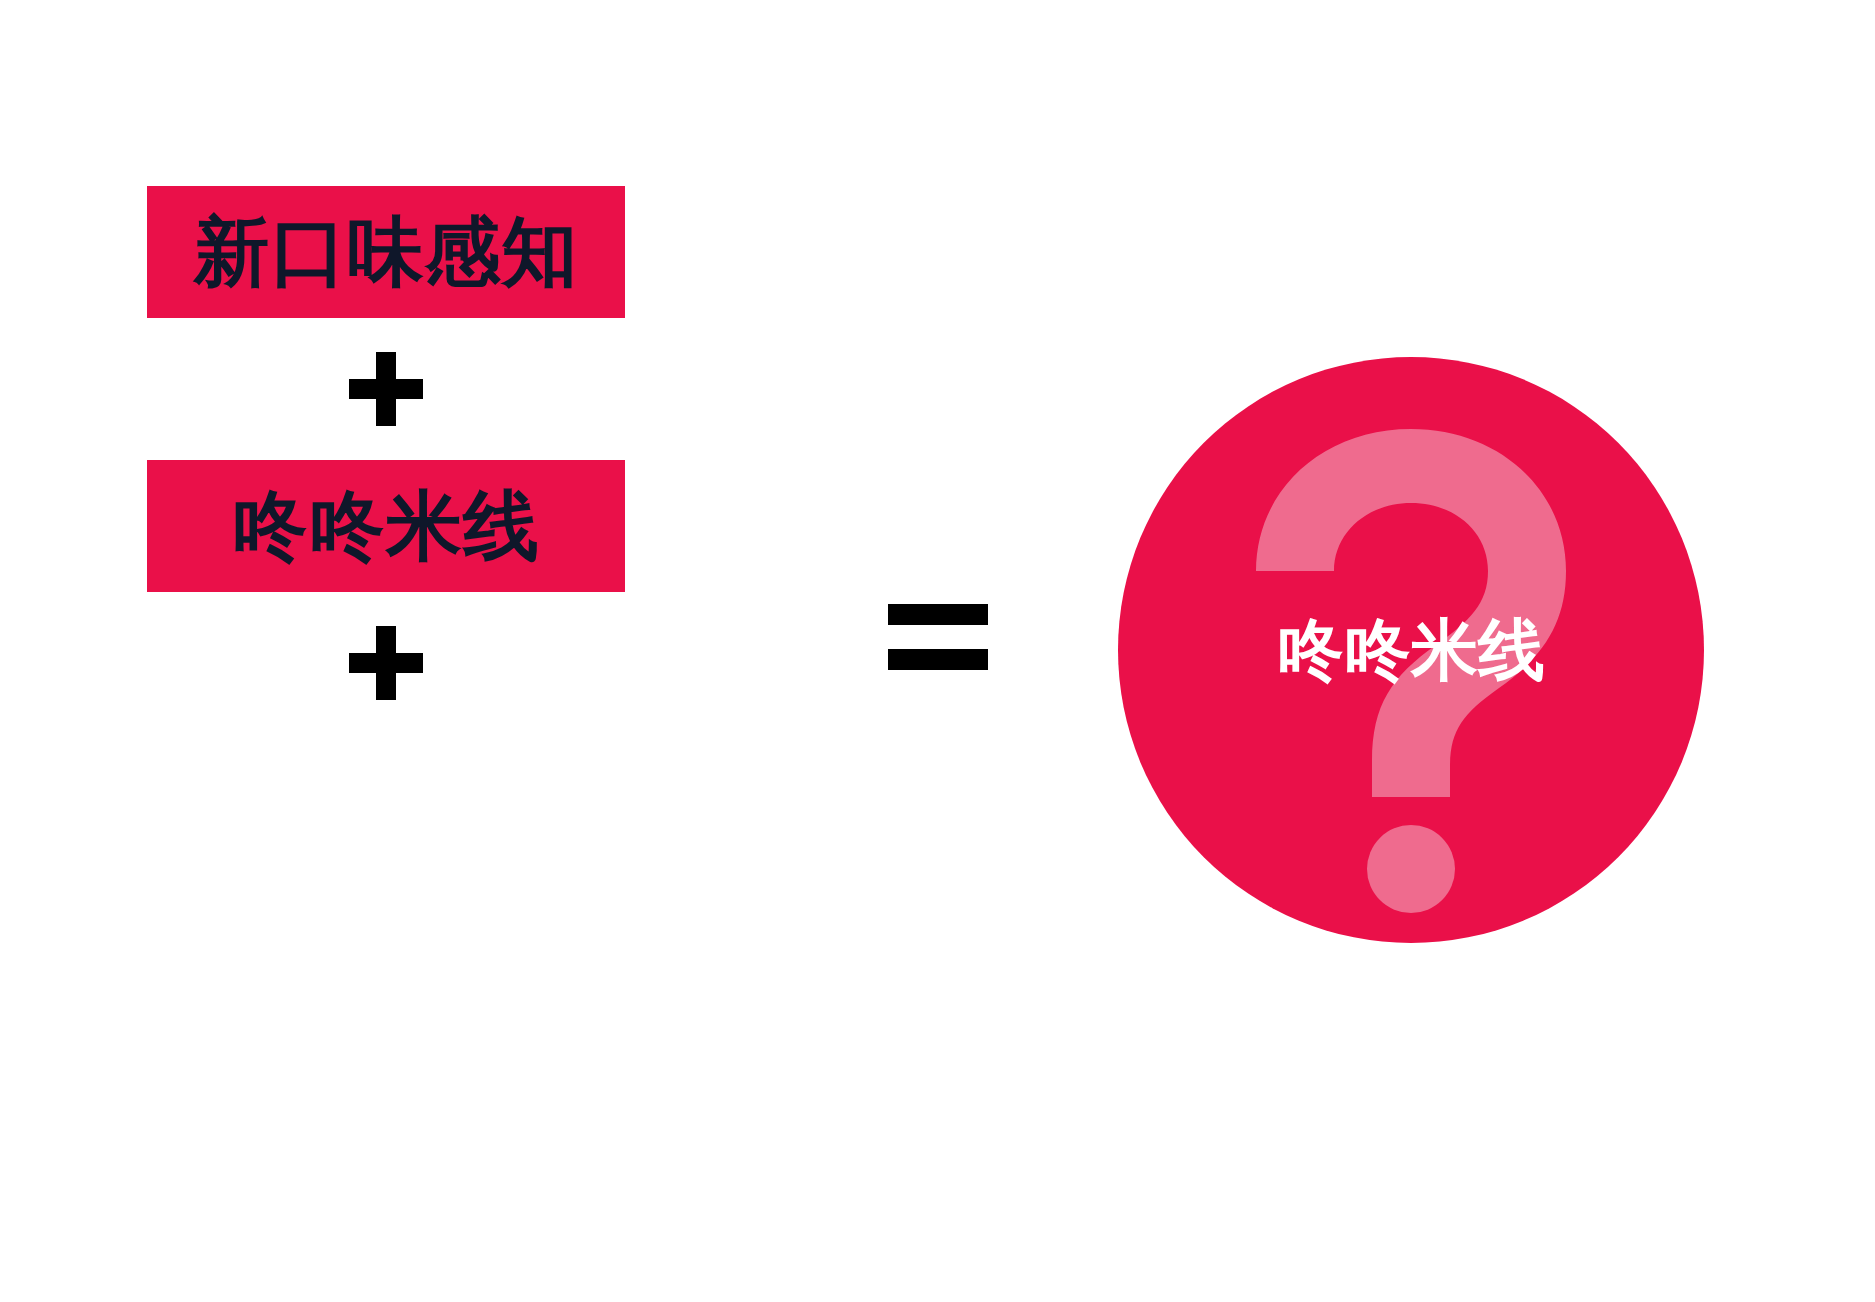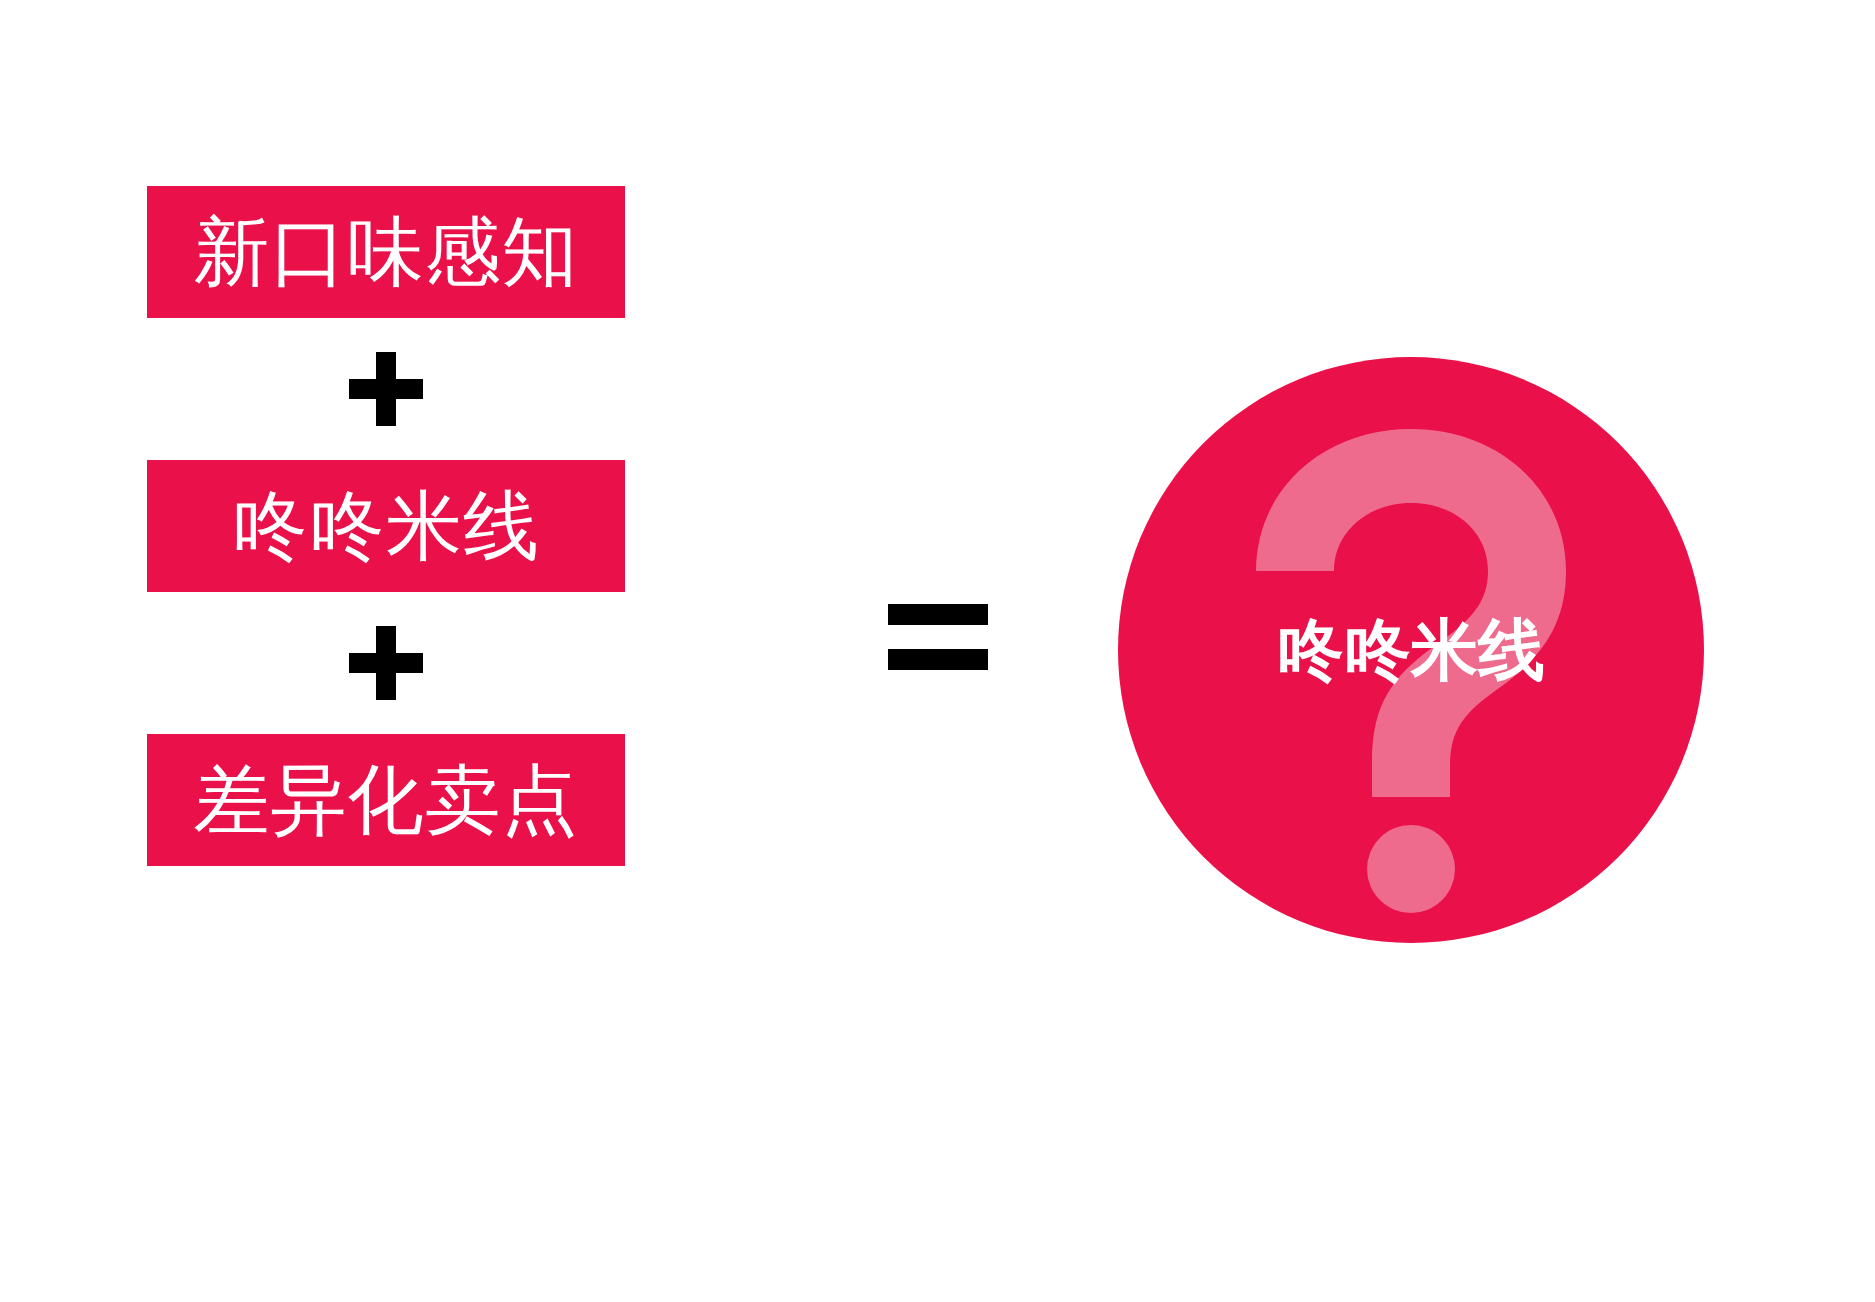--- a/index.html
+++ b/index.html
@@ -35,23 +35,23 @@
     width: 478px;
     height: 132px;
     background: #EA1049;
     display: flex;
     align-items: center;
     justify-content: center;
     box-sizing: border-box;
   }
 
   .banner-label {
-    color: #ffffff;
+    color: #0f172a;
     font-size: 76px;
-    font-weight: 400;
+    font-weight: 700;
     line-height: 1;
     letter-spacing: 1px;
     white-space: nowrap;
     font-family: "DejaVu Sans", "Liberation Sans", sans-serif;
   }
 
   .plus-row {
     width: 478px;
     height: 142px;
     display: flex;
@@ -166,23 +166,20 @@
     </div>
 
     <div class="banner">
       <span class="banner-label">咚咚米线</span>
     </div>
 
     <div class="plus-row">
       <span class="plus-sign"></span>
     </div>
 
-    <div class="banner">
-      <span class="banner-label">差异化卖点</span>
-    </div>
 
   </div>
 
   <div class="equals-sign">
     <span class="bar top"></span>
     <span class="bar bottom"></span>
   </div>
 
   <div class="result-circle">
 

